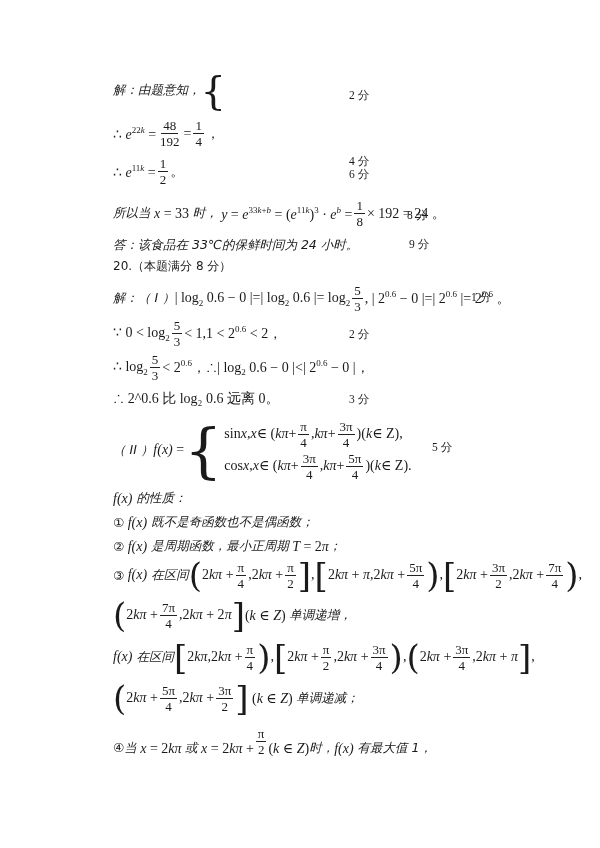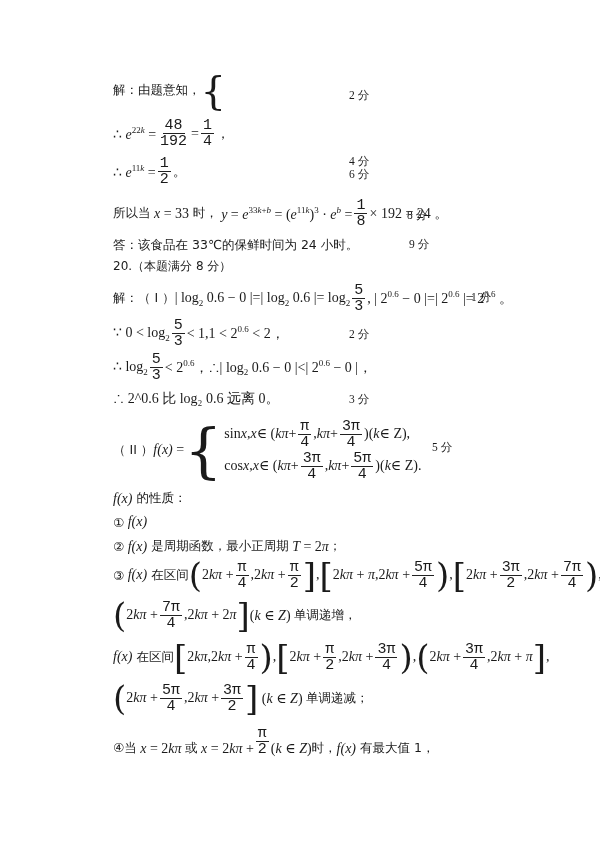--- a/index.html
+++ b/index.html
@@ -2,31 +2,31 @@
 <html><head>
 <meta charset="utf-8">
 <style>
   html,body{margin:0;padding:0;background:#fff;}
   body{width:600px;height:848px;position:relative;overflow:hidden;
        font-family:"DejaVu Serif","Liberation Serif",serif;color:#1a1a1a;font-size:12.5px;}
   .line{position:absolute;left:113px;display:flex;align-items:center;white-space:nowrap;}
   .score{position:absolute;font-family:Liberation Serif, serif;font-size:11.5px;white-space:nowrap;}
   .m{font-family:"Liberation Serif","DejaVu Serif",serif;font-style:italic;font-size:14px;}
   .mr{font-family:"Liberation Serif","DejaVu Serif",serif;font-size:14px;}
-  .frac{display:inline-flex;flex-direction:column;align-items:center;vertical-align:middle;margin:0 2px;font-family:Liberation Mono, monospace;font-size:15px;}
+  .frac{display:inline-flex;flex-direction:column;align-items:center;vertical-align:middle;margin:0 2px;font-family:Liberation Serif, serif;font-size:13px;}
   .frac .n{border-bottom:1px solid #222;padding:0 2px;line-height:15px;}
   .frac .d{line-height:15px;padding:0 2px;}
   .brace{font-size:40px;line-height:40px;font-family:"DejaVu Serif",serif;font-weight:100;margin-right:2px;}
   .sys{display:inline-flex;flex-direction:column;}
   .sys div{line-height:22px;}
   .hdr{position:absolute;left:96px;font-family:"DejaVu Sans","Liberation Sans",sans-serif;font-size:12px;}
   sup{font-size:9px;}
   sub{font-size:9px;}
   .big{font-size:34px;font-family:"DejaVu Serif",serif;font-weight:100;line-height:34px;}
-  .cn{font-family:"DejaVu Sans","Liberation Sans",sans-serif;font-size:12.5px;}
+  .cn{font-family:"DejaVu Sans","Liberation Sans",sans-serif;font-size:12.5px;font-style:italic;}
 </style>
 </head>
 <body>
 
 <div class="line" style="top:70px;">
   <span class="cn">解：由题意知，</span>
   <span class="brace">{</span>
 </div>
 <div class="score" style="left:349px;top:88px;">2 分</div>
 
@@ -137,20 +137,21 @@
   <span class="m">f(x)</span>
     <span class="cn">&nbsp;</span>
     <span class="cn">的性质：</span>
 </div>
 
 <div class="line" style="top:514px;">
   <span class="cn">①</span>
     <span class="m">&nbsp;</span>
     <span class="m">f(x)</span>
     <span class="cn">&nbsp;</span>
+    <span class="cn">既不是奇函数也不是偶函数；</span>
 </div>
 
 <div class="line" style="top:538px;">
   <span class="cn">②</span>
     <span class="m">&nbsp;</span>
     <span class="m">f(x)</span>
     <span class="cn">&nbsp;</span>
     <span class="cn">是周期函数，最小正周期</span>
   <span class="m">&nbsp;T</span>
     <span class="mr">&nbsp;= 2<i>π</i></span>

